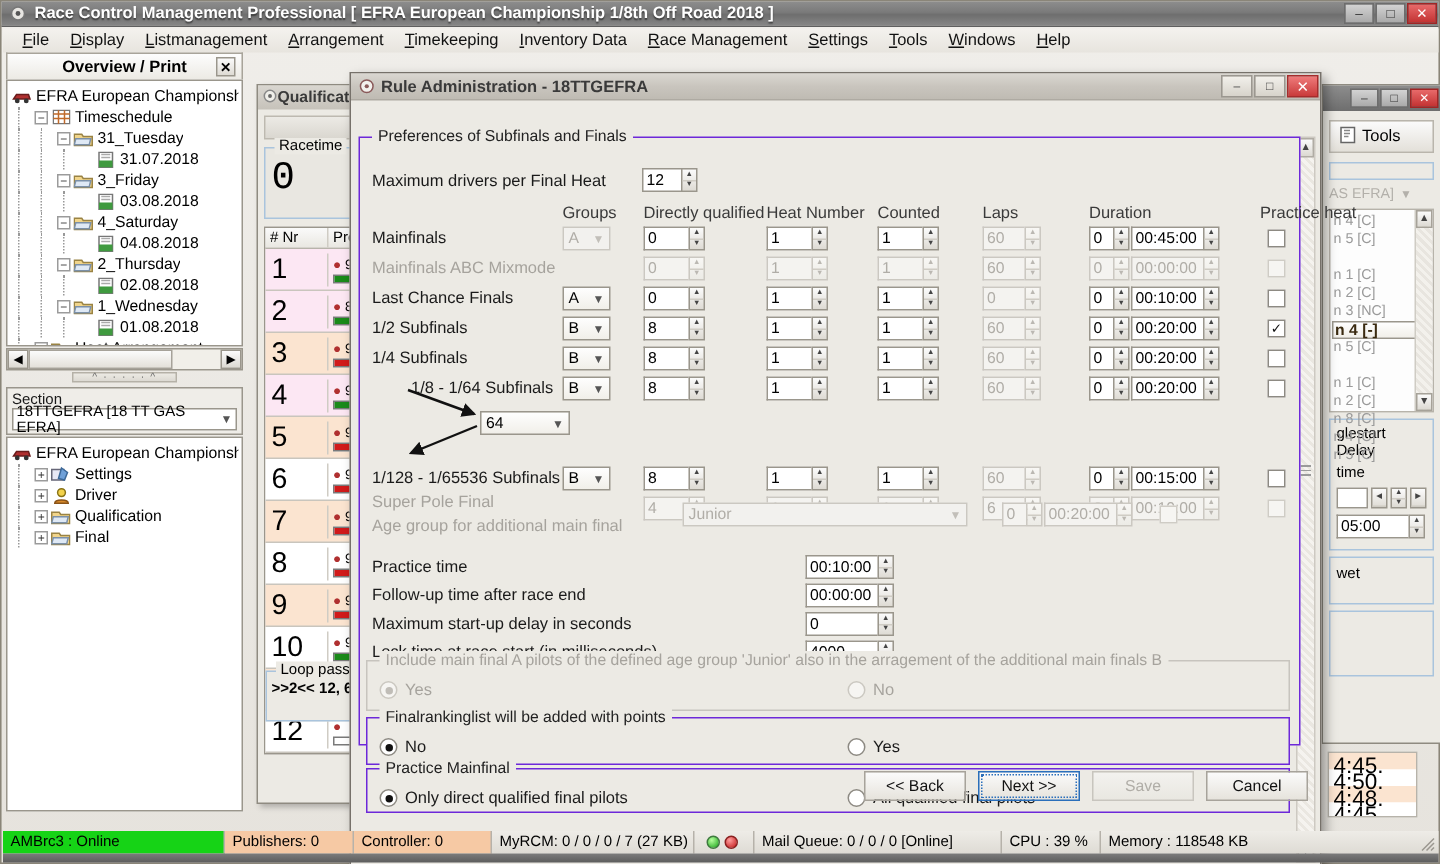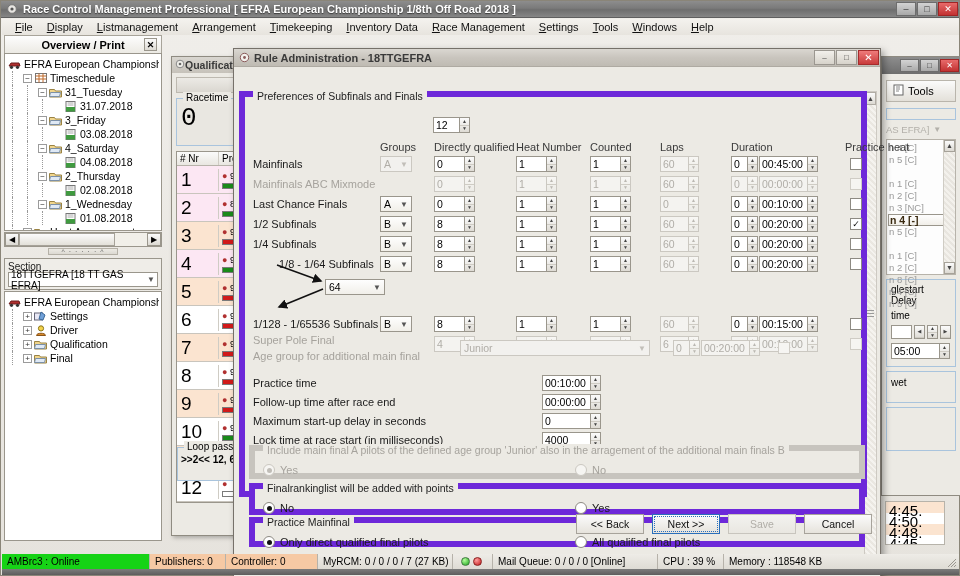--- a/index.html
+++ b/index.html
@@ -132,21 +132,21 @@
                 display:flex; align-items:center; padding-left:4px; border-bottom:1px solid #aeaaa2; }
   .dlg .dtitle .dt-ico{ width:12px;height:12px;margin-right:4px;display:flex;align-items:center;justify-content:center;}
   .dlg .dtitle .dt-txt{ font-size:11px; font-weight:bold; color:#3a3a3a; }
   .dlg .dt-btns{ margin-left:auto; display:flex; }
   .dbtn{ width:21px;height:15px;margin-right:1px;border:1px solid #9b9790;
          background:linear-gradient(180deg,#f2f0eb,#d7d3cb);
          display:flex;align-items:center;justify-content:center;font-size:8px;color:#444;}
   .dbtn.close{ background:linear-gradient(180deg,#ef7b7b,#c93b3b); border-color:#a52c2c; color:#fff; font-size:10px;}
 
   .dlg .dbody{ position:relative; height:475px; padding:5px 5px 0 5px; }
-  .fs{ border:6px solid #6d28d9; position:relative; background:#eceae4;text-decoration:underline; }
+  .fs{ border:1px solid #6d28d9; position:relative; background:#eceae4;text-decoration:underline; }
   .fs > legend, .fs > .fstitle{ position:absolute; top:-7px; left:8px; background:#eceae4;
         padding:0 4px; font-size:10.5px; color:#222; white-space:nowrap;}
   .fs.dim{ border-color:#c7c4be; }
   .fs.dim > .fstitle{ color:#a6a39d; }
 
   .mainfs{ position:absolute; left:5px; top:24px; width:628px; height:406px; }
 
   .scroll-v{ position:absolute; right:3px; top:24px; width:13px; height:484px;
              background:repeating-linear-gradient(45deg,#f5f3ef 0 2px,#eae7e1 2px 4px);
              border:1px solid #cdc9c2;}
@@ -717,20 +717,21 @@
 
       <div class="scroll-v">
         <div class="sv-ar">▲</div>
         <div class="sv-grip"></div>
         <div class="sv-ar" style="position:absolute;bottom:0;left:0;right:0;">▼</div>
       </div>
 
       <div class="fs mainfs">
         <span class="fstitle">Preferences of Subfinals and Finals</span>
 
+        <div style="position:absolute;left:8px;top:23px;width:300px;" class="lbl">Maximum drivers per Final Heat</div>
         <div class="spin" style="position:absolute;left:188px;top:20px;">
           <div class="sv" style="width:26px;">12</div>
           <div class="sb">
               <i>▲</i>
               <i>▼</i>
             </div>
         </div>
 
         <div id="grid" style="position:absolute;left:0;top:0;width:100%;height:100%;">
             <div class="lbl hdr" style="position: absolute; left: 135px; top: 44px;">Groups</div>
@@ -1355,21 +1356,21 @@
           <div class="pbtn">&lt;&lt;  Back</div>
           <div class="pbtn focus">Next  &gt;&gt;</div>
           <div class="pbtn dis">Save</div>
           <div class="pbtn">Cancel</div>
         </div>
     </div>
   </div>
 
   <div class="statusbar">
     <div class="sb-cell sb-online">AMBrc3 : Online</div>
-    <div class="sb-cell sb-orange" style="width:76px;">Publishers: 0</div>
+    <div class="sb-cell sb-orange" style="width:86px;">Publishers: 0</div>
     <div class="sb-cell sb-orange" style="width:92px;">Controller: 0</div>
     <div class="sb-cell" style="width:135px;">MyRCM: 0 / 0 / 0 / 7 (27 KB)</div>
     <div class="sb-cell" style="width:40px;justify-content:center;">
       <span class="dotg"></span>
       <span class="dotr"></span>
     </div>
     <div class="sb-cell" style="width:165px;">Mail Queue: 0 / 0 / 0 [Online]</div>
     <div class="sb-cell" style="width:66px;">CPU : 39 %</div>
     <div class="sb-cell" style="width:130px;border-right:none;">Memory : 118548 KB</div>
     <div class="sb-grip">

